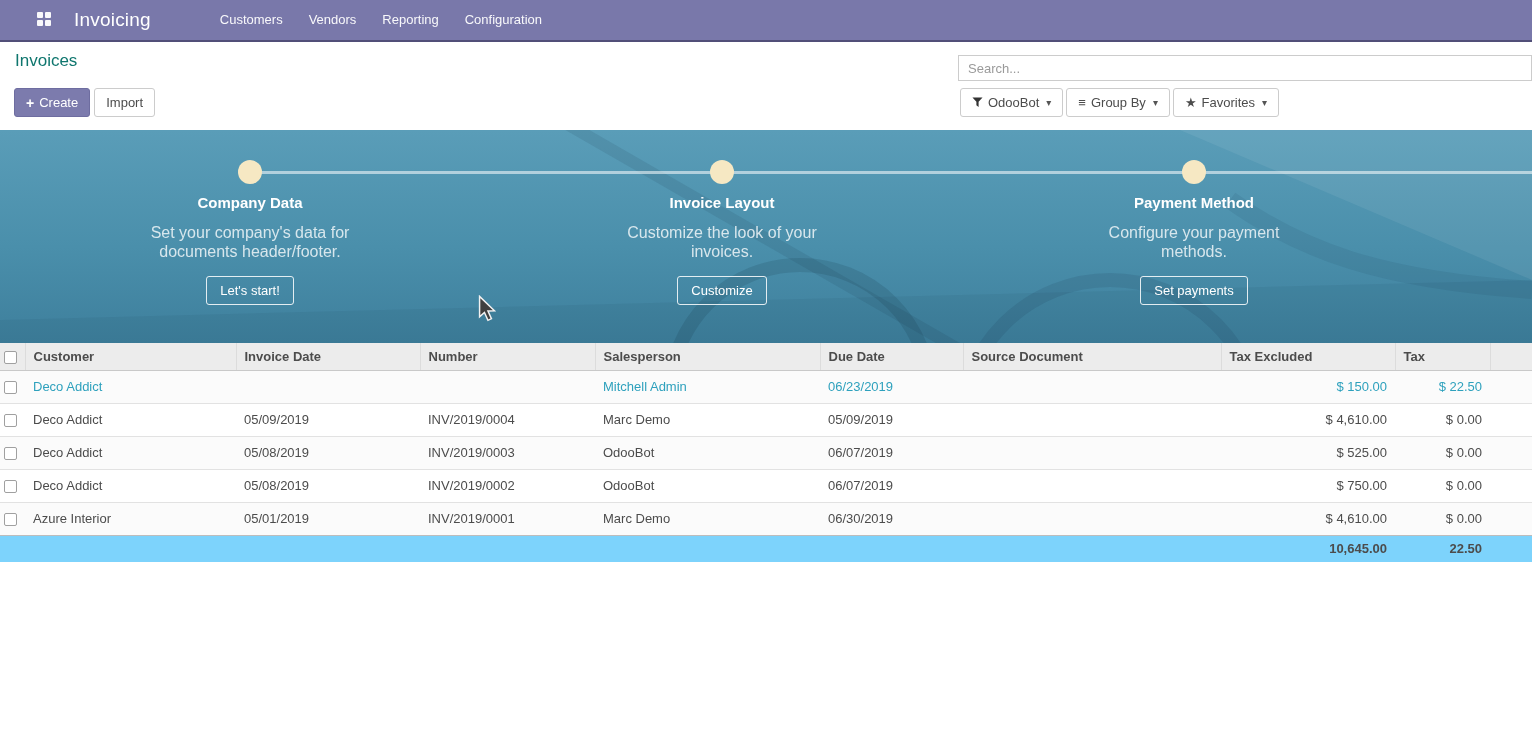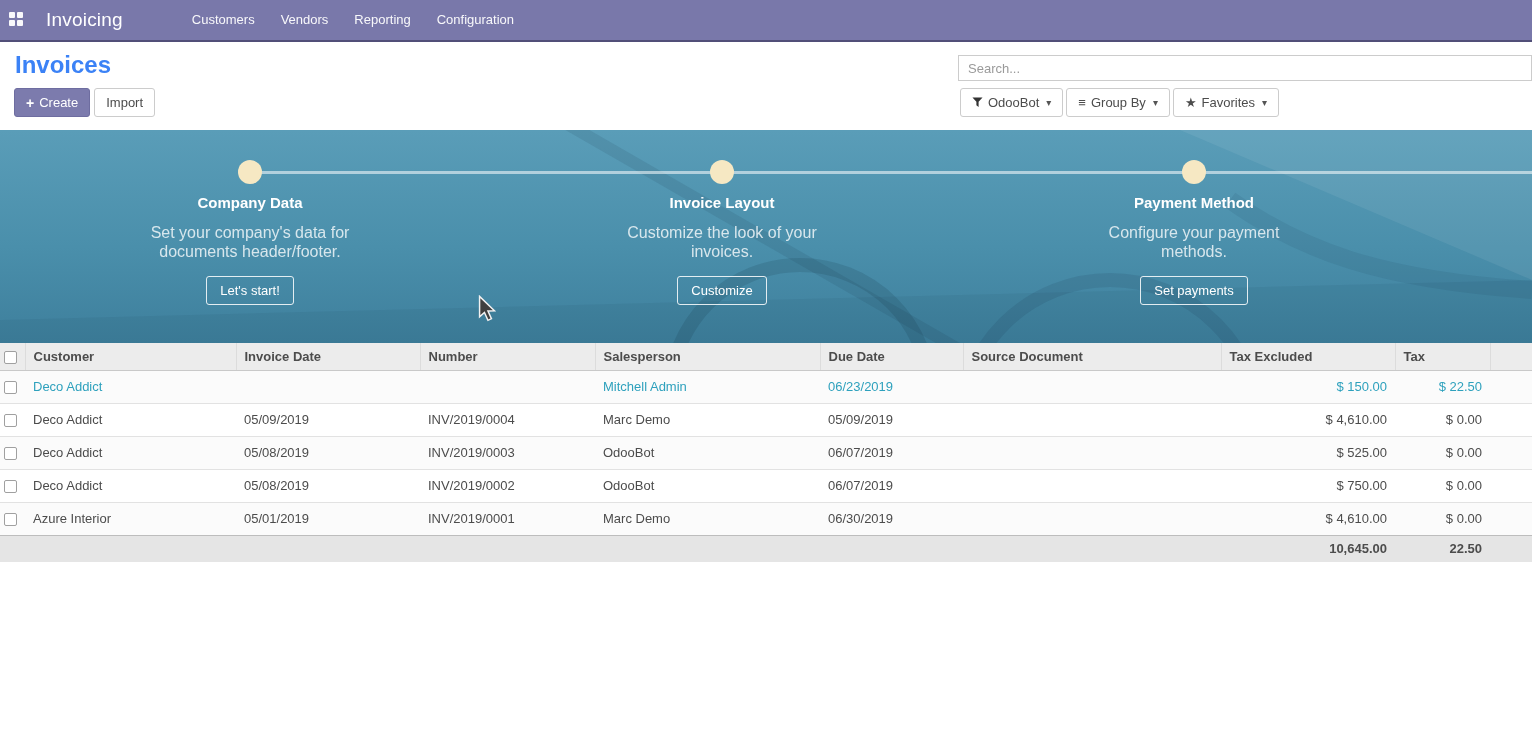--- a/index.html
+++ b/index.html
@@ -1,31 +1,31 @@
 <!DOCTYPE html>
 <html><head>
 <meta charset="utf-8">
 <style>
   * { margin:0; padding:0; box-sizing:border-box; }
   html,body { width:1532px; height:753px; overflow:hidden; background:#fff;
               font-family:"Liberation Sans", sans-serif; }
 
   
   .navbar { height:42px; background:#7978aa; border-bottom:2px solid #514f78;
-            display:flex; align-items:center; color:#fff; }
+            display:flex; align-items:center; color:#fff;padding-left:28px; }
   .apps-icon { margin-left:9px; width:16px; height:16px; display:grid;
                grid-template-columns:6px 6px; grid-template-rows:6px 6px; gap:2px; cursor:pointer; }
   .apps-icon span { background:rgba(255,255,255,0.95); border-radius:1px; }
   .brand { font-size:19px; margin-left:21px; font-weight:400; letter-spacing:.2px; }
   .nav-menu { display:flex; margin-left:56px; }
   .nav-item { font-size:13px; padding:0 13px; line-height:42px; color:rgba(255,255,255,0.95); cursor:pointer; }
 
   
   .control-panel { position:relative; height:88px; background:#fff; }
-  .page-title { position:absolute; left:15px; top:9px; font-size:24px; color:#3b82f6; font-weight:700; }
+  .page-title { position:absolute; left:15px; top:9px; font-size:17px; color:#0f766e; font-weight:400; }
   .left-buttons { position:absolute; left:14px; top:46px; display:flex; gap:4px; }
   .btn { font-size:13px; padding:5px 11px; border-radius:3px; cursor:pointer;
          border:1px solid #ccc; background:#fff; color:#4c4c4c; height:29px;
          display:inline-flex; align-items:center; gap:5px; }
   .btn-primary { background:#7c7bad; border-color:#6e6da0; color:#fff; }
   .plus-glyph { font-weight:bold; font-size:14px; line-height:1; }
   .search-input { position:absolute; right:0; top:13px; width:574px; height:26px;
                   border:1px solid #ccc; padding:0 9px; font-size:13px; color:#444;
                   font-family:"Liberation Sans", sans-serif; outline:none; }
   .search-input::placeholder { color:#9a9a9a; }
@@ -55,21 +55,21 @@
   
   .list-table { width:100%; border-collapse:collapse; table-layout:fixed;
                 font-size:13px; color:#4c4c4c; }
   .list-table thead th { background:#ececec; height:27px; font-weight:bold; text-align:left;
                          padding:0 8px; border-left:1px solid #dcdcdc;
                          border-bottom:1px solid #c9c9c9; color:#4c4c4c;margin-left:26px; }
   .list-table thead th:first-child { border-left:none; }
   .list-table tbody td { height:33px; padding:8px 8px; border-top:1px solid #e2e2e2; }
   .list-table tbody tr:first-child td { border-top:none; }
   .list-table tbody tr:nth-child(odd) { background:#fbfbfb; }
-  .list-table tfoot td { background:#e5e5e5; border-top:1px solid #bdbdbd;
+  .list-table tfoot td { background:#7dd3fc; border-top:1px solid #bdbdbd;
                          height:27px; font-weight:bold; padding:0 8px;margin-top:27px; }
   .amount { text-align:right; }
   .cb-cell { padding:0 0 0 4px !important; }
   .cb { display:inline-block; width:13px; height:13px; border:1px solid #a0a0a0;
         background:#fff; border-radius:2px; vertical-align:middle; cursor:pointer; }
   tr.draft td { color:#2ea1bd; }
   td.cell-customer, td.cell-salesperson, td.cell-duedate { cursor:pointer; }
 
   
   .cursor { position:absolute; left:478px; top:295px; z-index:20; pointer-events:none; }

